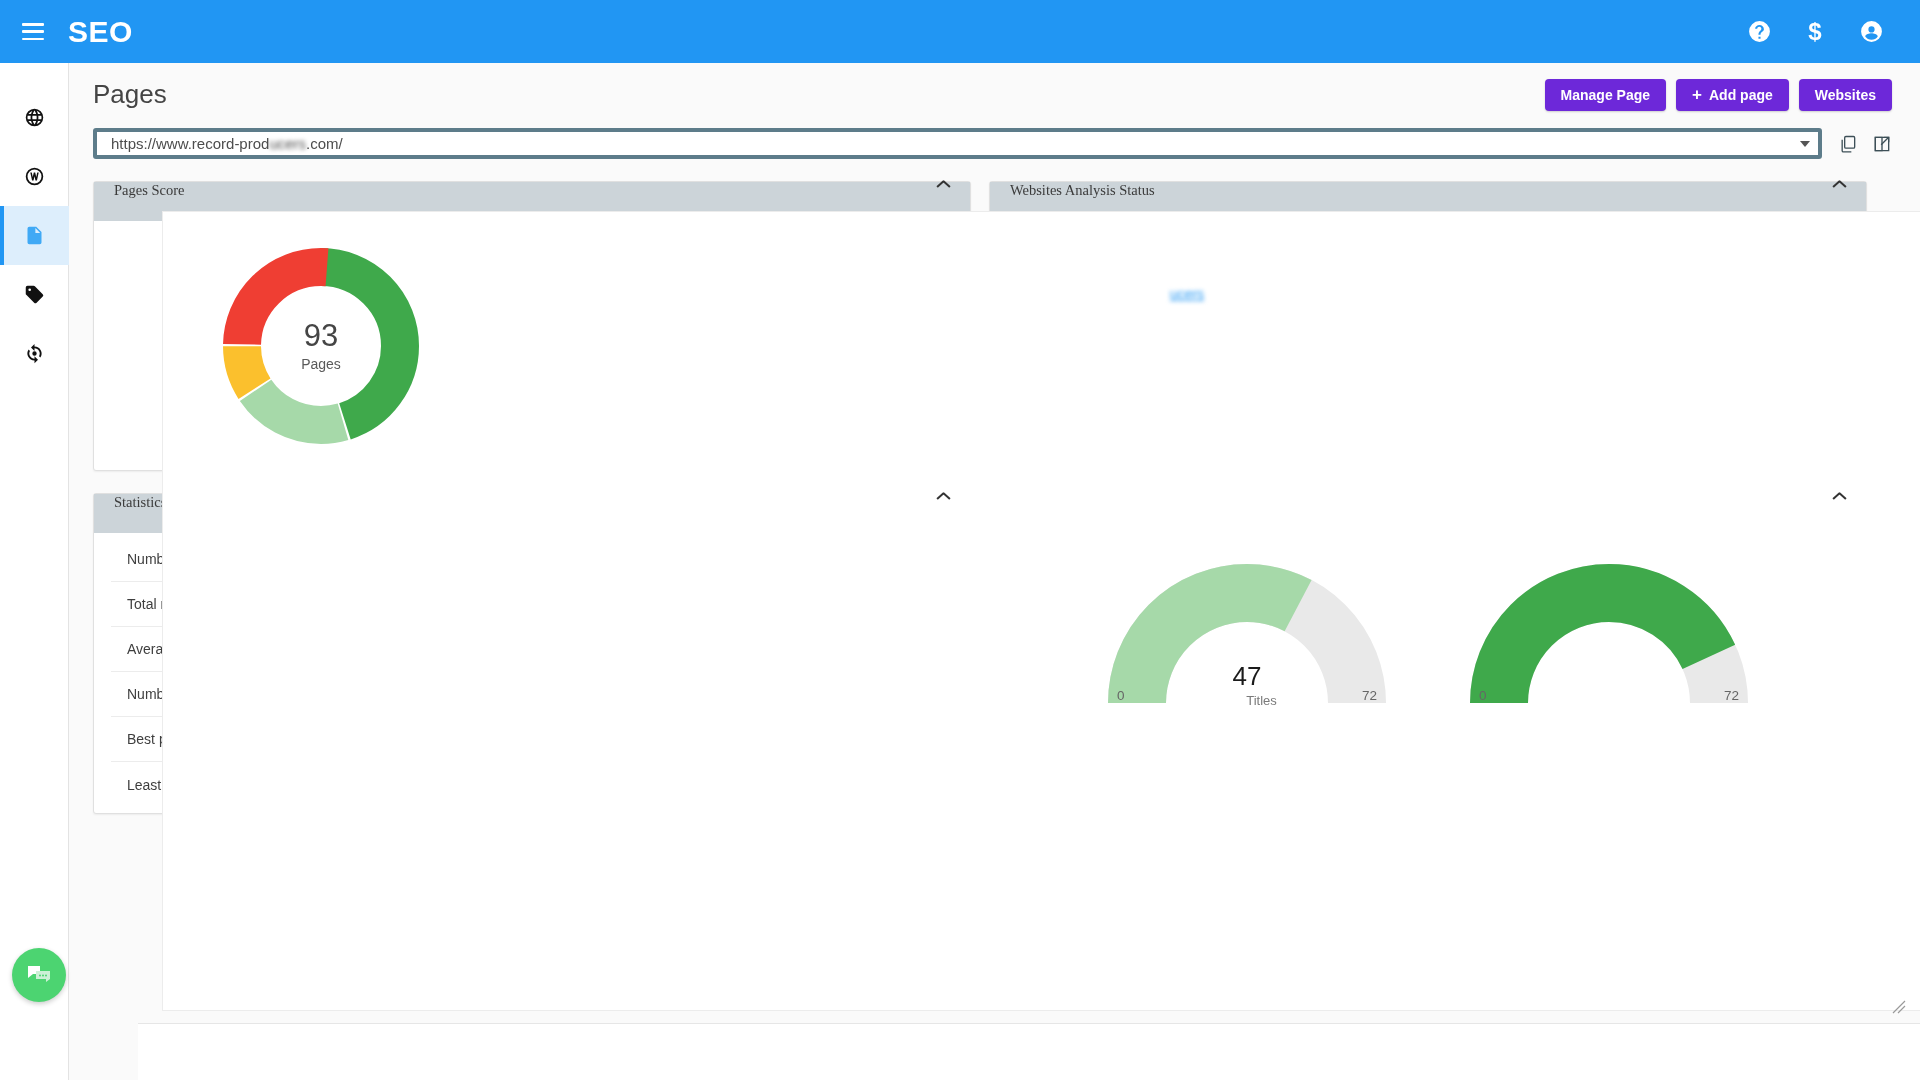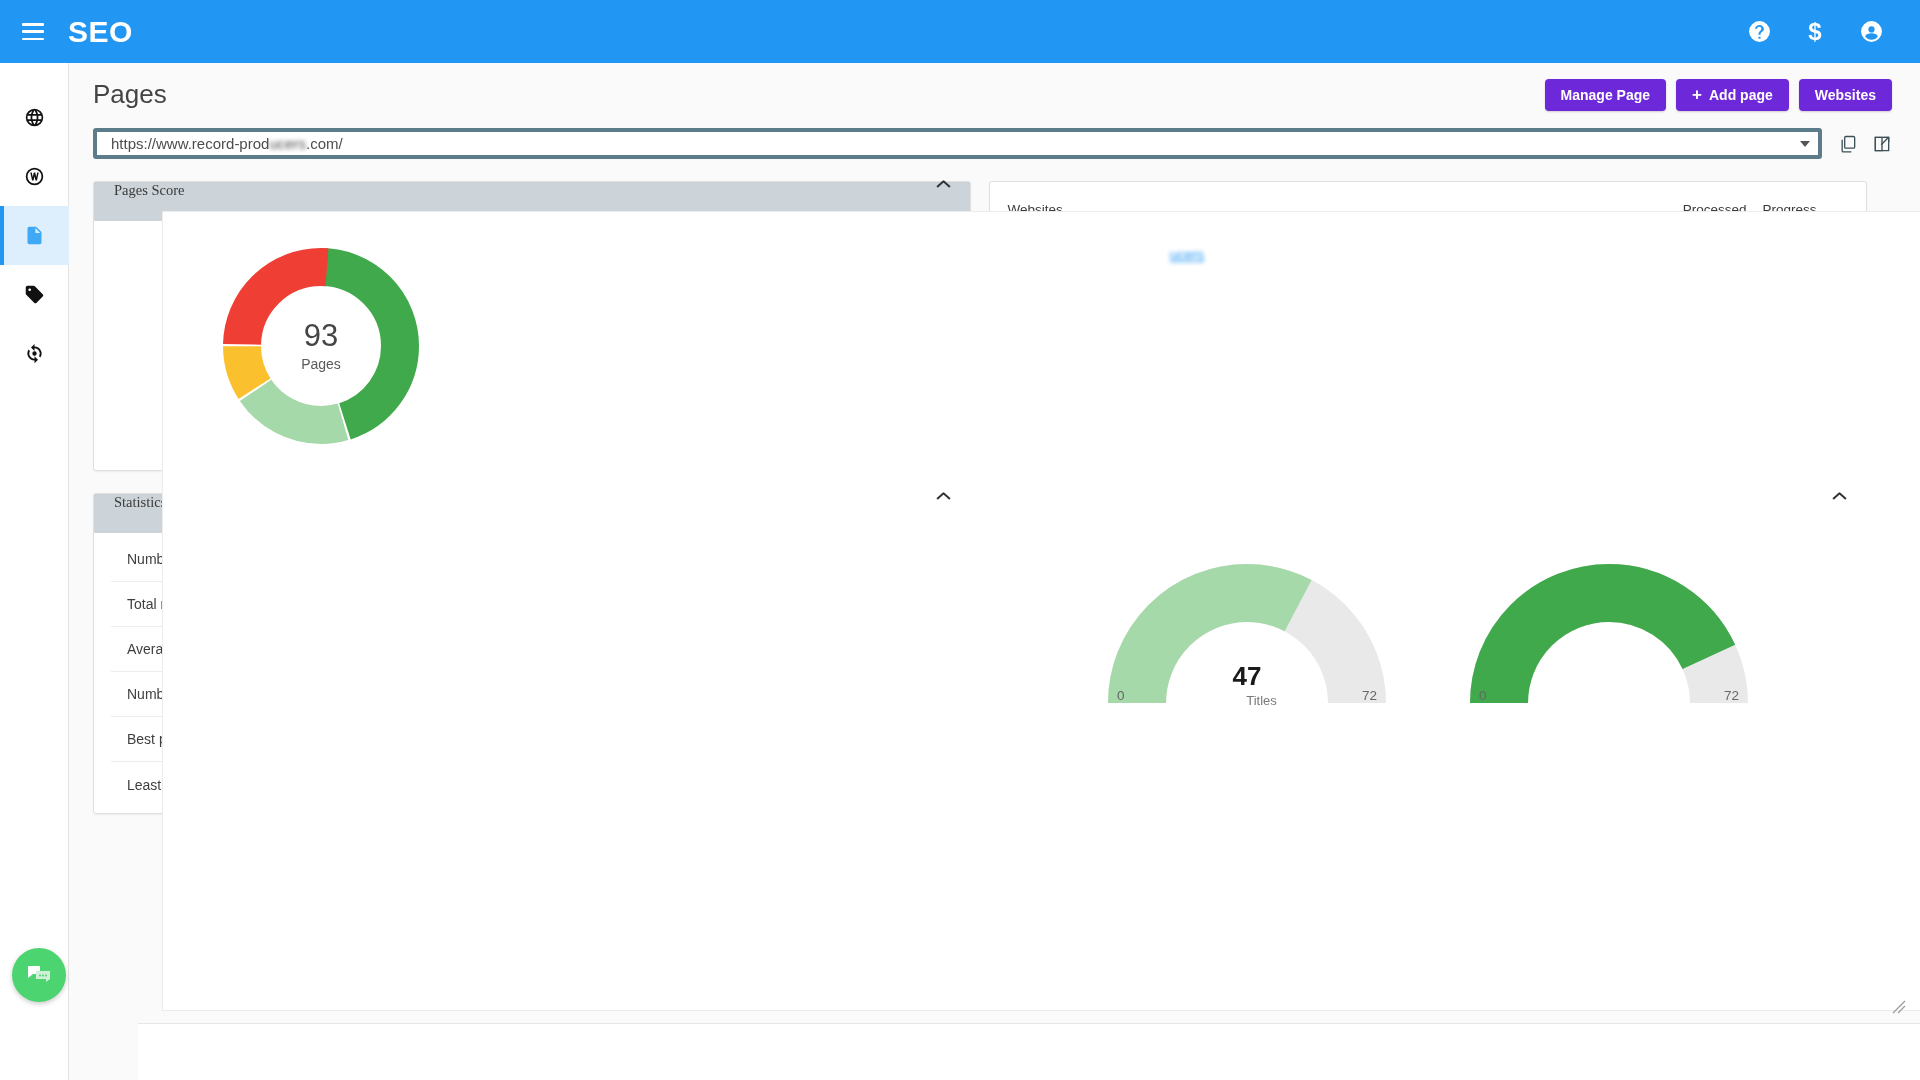--- a/index.html
+++ b/index.html
@@ -194,21 +194,21 @@
   .badge.gray { background: #c8c8c8; }
 
   
   .gauge-body { display: flex; justify-content: center; align-items: center; gap: 62px; height: 210px; padding-top: 20px; }
   .gauge { position: relative; width: 300px; height: 172px; }
   .gauge svg { display: block; }
   .gauge-readout {
     position: absolute; left: 0; right: 0; bottom: 17px;
     display: flex; flex-direction: column; align-items: center;
   }
-  .gauge-value { font-size: 26px; font-weight: bold; color: #1b1b1b; line-height: 1; }
+  .gauge-value { font-size: 26px; font-weight: normal; color: #1b1b1b; line-height: 1; }
   .gauge-name { font-size: 13px; color: #7a7a7a; margin-top: 4px; margin-left: 29px; }
   .gauge-min, .gauge-max {
     position: absolute; bottom: 22px; font-size: 13.5px; color: #666;
   }
   .gauge-min { left: 20px; }
   .gauge-max { right: 20px; margin-top: 20px; }
 
   
   .chat-fab {
     position: absolute; left: 12px; bottom: 78px;
@@ -368,20 +368,24 @@
             <div class="legend-row">
               <span class="legend-dot" style="background:#ef3e33"></span>
               <span class="legend-text">Poor. Score 0-5%</span>
             </div>
           </div>
         </div>
       </div>
     </div>
 
     <div class="card">
+      <div class="card-head">
+        <div class="card-title">Websites Analysis Status</div>
+        <div class="chev-up"></div>
+      </div>
       <div class="card-body ws-body">
         <table class="wtable">
           <thead>
             <tr>
               <th>Websites</th>
               <th class="col-proc">Processed</th>
               <th class="col-prog">Progress</th>
             </tr>
           </thead>
           <tbody>

